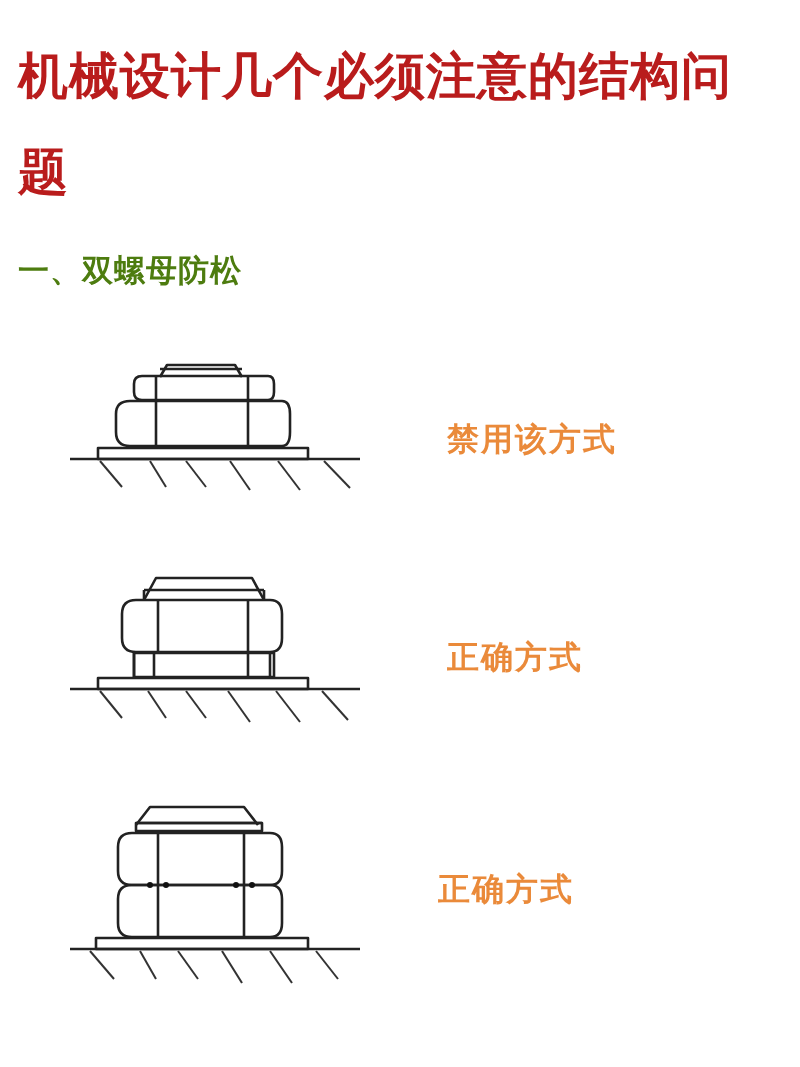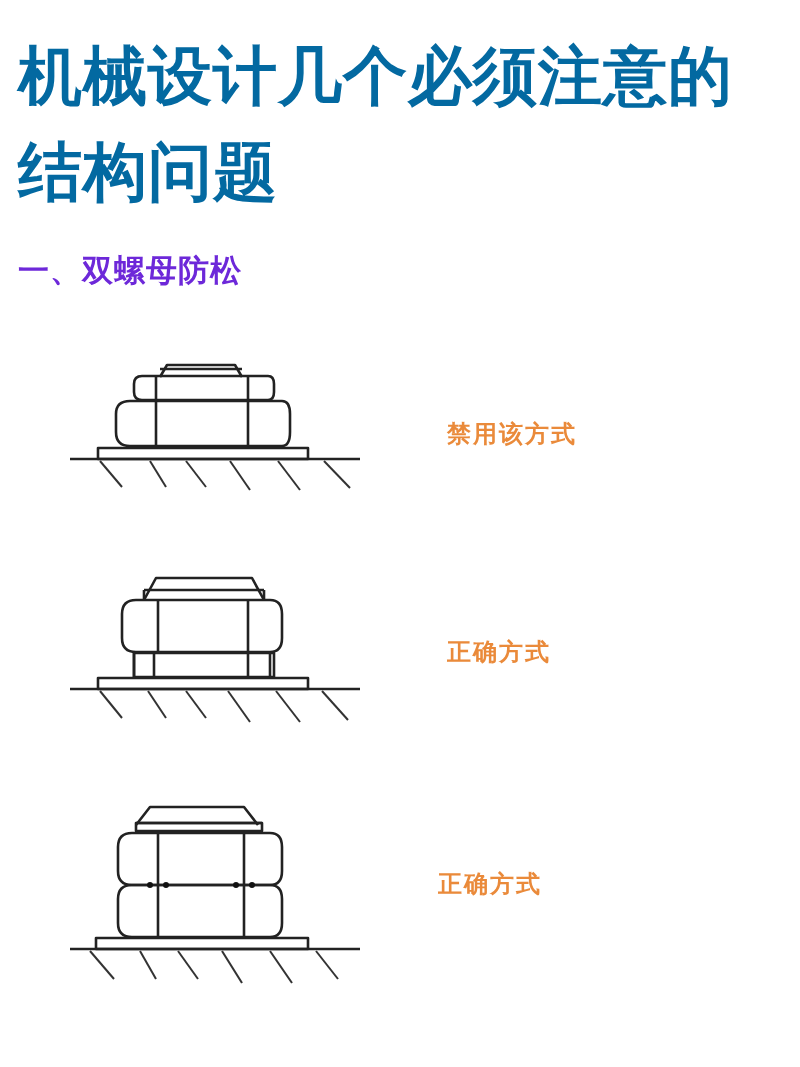--- a/index.html
+++ b/index.html
@@ -1,24 +1,24 @@
 <!DOCTYPE html>
 <html><head>
 <meta charset="utf-8">
 <style>
   html, body { margin: 0; padding: 0; background: #ffffff; }
   body { width: 800px; height: 1067px; position: relative; overflow: hidden;
          font-family: "DejaVu Sans", "Liberation Sans", sans-serif; }
   .title { position: absolute; left: 18px; top: 28px; width: 760px;
-           font-size: 64px; font-weight: bold; color: #0369a1;
+           font-size: 50px; font-weight: bold; color: #b91c1c;
            line-height: 96px; letter-spacing: 1px; }
   .section { position: absolute; left: 18px; top: 250px;
-             font-size: 31px; font-weight: bold; color: #6d28d9; letter-spacing: 1px; }
+             font-size: 31px; font-weight: bold; color: #4d7c0f; letter-spacing: 1px; }
   .fig { position: absolute; left: 60px; }
-  .caption { position: absolute; font-size: 24px; font-weight: bold;
+  .caption { position: absolute; font-size: 32px; font-weight: bold;
              color: #ea8a3a; letter-spacing: 2px; }
   svg { display: block; }
   svg .s { fill: none; stroke: #222; stroke-width: 2.6; stroke-linejoin: round; }
   svg .h { fill: none; stroke: #333; stroke-width: 2; }
 </style>
 </head>
 <body>
 
 <div class="title">机械设计几个必须注意的结构问题</div>
 <div class="section">一、双螺母防松</div>

